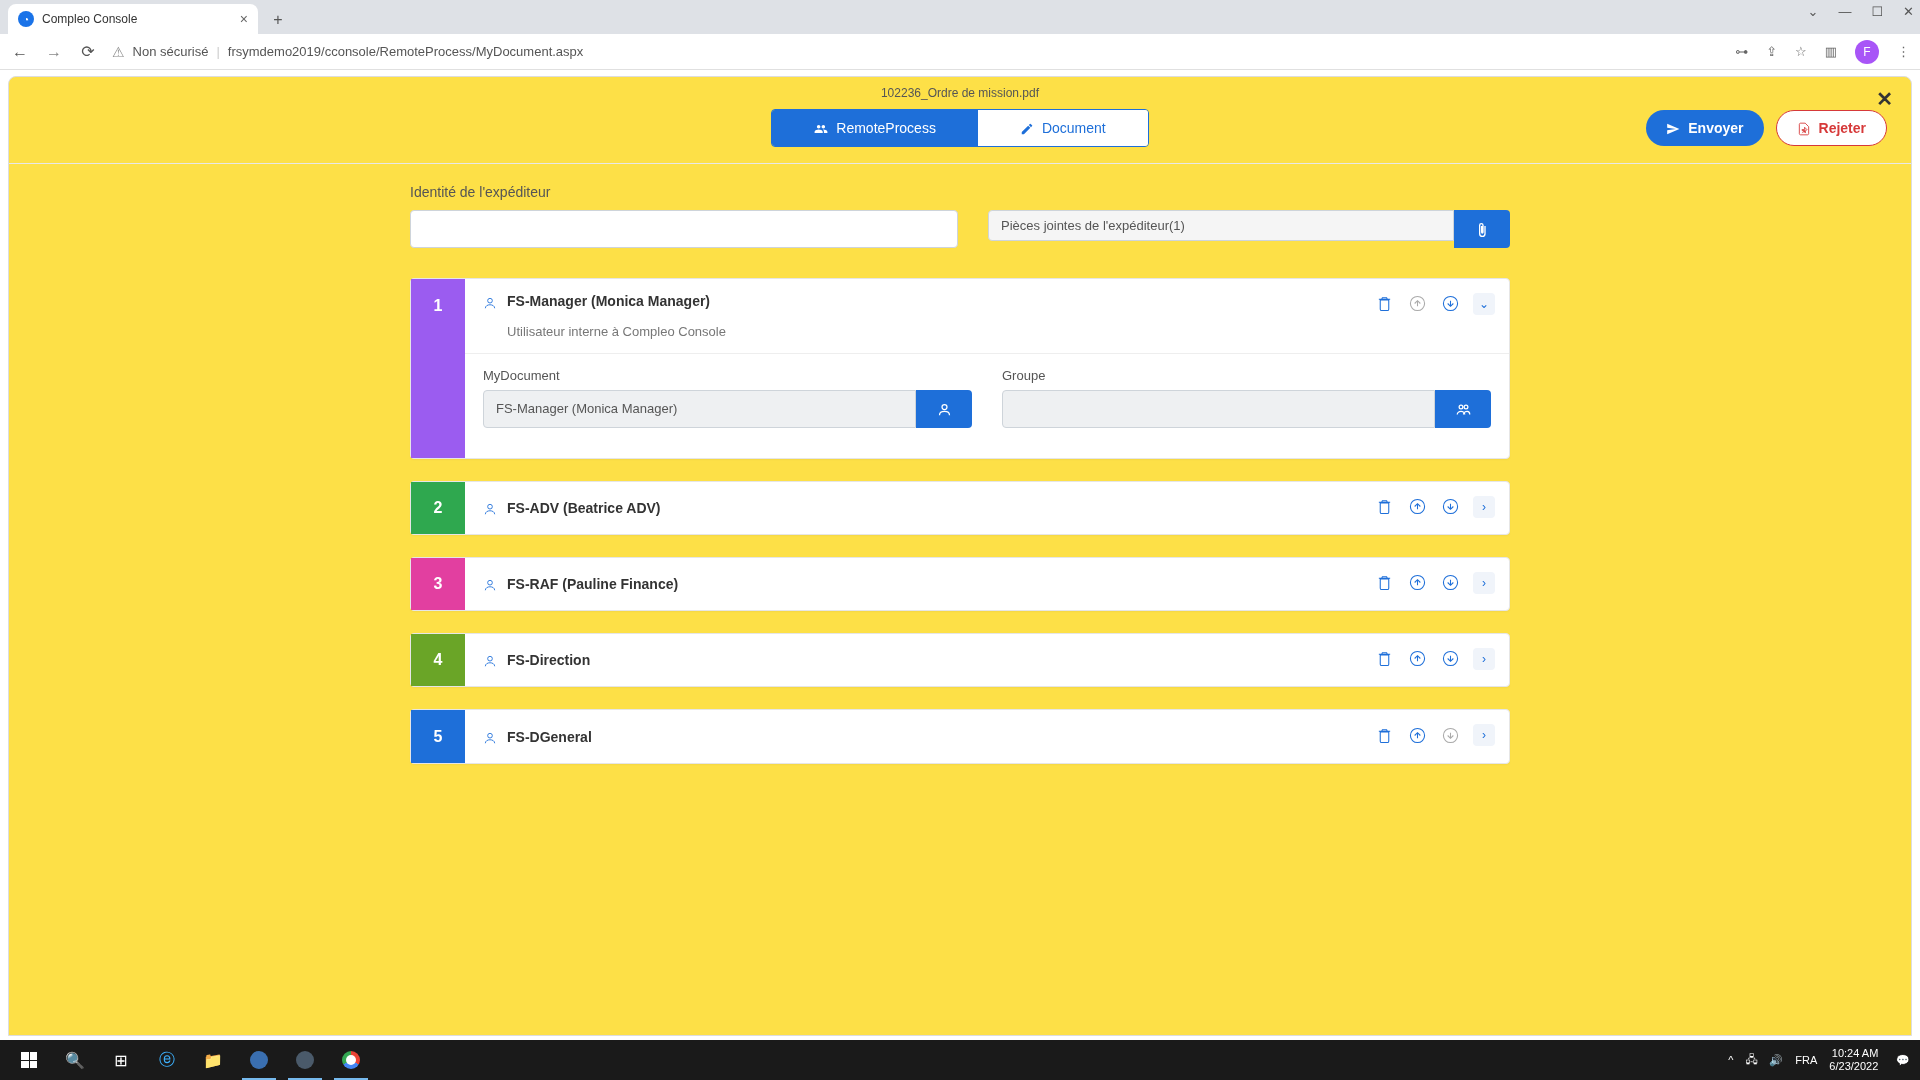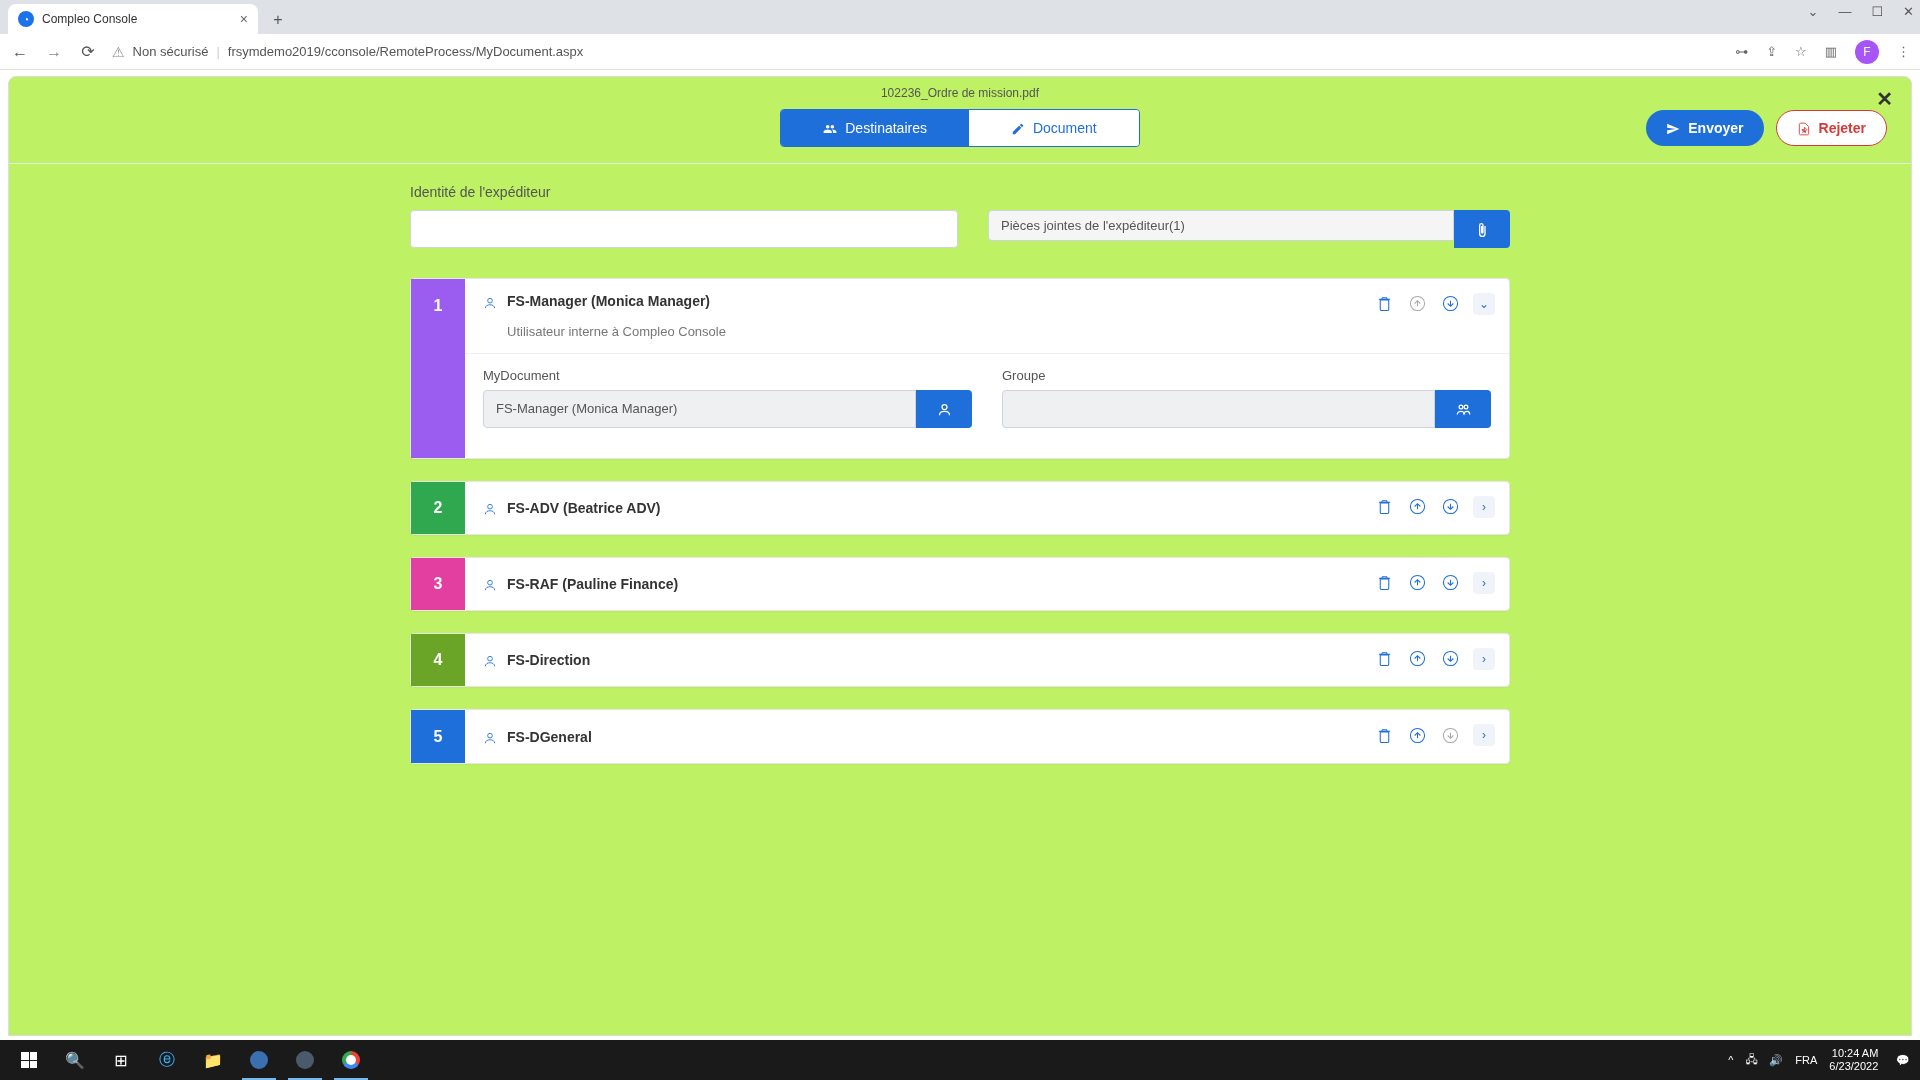--- a/index.html
+++ b/index.html
@@ -22,21 +22,21 @@
 .chrome-addr { height: 36px; background: #fff; border-bottom: 1px solid #e0e0e0; display: flex; align-items: center; padding: 0 10px; gap: 14px; }
 .nav-ico { color: #888; font-size: 16px; cursor: pointer; width: 20px; text-align: center; }
 .nav-ico.enabled { color: #555; }
 .addr-box { flex: 0 0 auto; display: flex; align-items: center; gap: 8px; font-size: 13px; color: #555; }
 .addr-warn { color: #888; font-size: 14px; }
 .addr-sep { color: #ccc; }
 .addr-right { margin-left: auto; display: flex; align-items: center; gap: 18px; color: #666; }
 .addr-right .avatar { width: 24px; height: 24px; border-radius: 50%; background: #a855f7; color: #fff; display: flex; align-items: center; justify-content: center; font-size: 12px; font-weight: 500; }
 
 
-.modal-backdrop { position: absolute; top: 76px; left: 8px; right: 8px; bottom: 44px; background: #bef264; border: 1px solid #ddd; border-radius: 8px 8px 0 0; overflow: hidden; }
+.modal-backdrop { position: absolute; top: 76px; left: 8px; right: 8px; bottom: 44px; background: #fde047; border: 1px solid #ddd; border-radius: 8px 8px 0 0; overflow: hidden; }
 .modal-header { text-align: center; padding: 9px; font-size: 12px; color: #555; position: relative; }
 .modal-close { position: absolute; right: 18px; top: 10px; font-size: 20px; color: #333; cursor: pointer; font-weight: bold; }
 
 .tab-action-row { display: flex; align-items: center; padding: 0 24px 16px; border-bottom: 1px solid #e8e8e8; position: relative; }
 .seg-tabs { display: flex; margin: 0 auto; border: 1px solid #1e6fd9; border-radius: 4px; overflow: hidden; }
 .seg-tab { padding: 10px 42px; font-size: 14px; cursor: pointer; display: flex; align-items: center; gap: 8px; background: #fff; color: #1e6fd9; }
 .seg-tab.active { background: #1e6fd9; color: #fff; }
 .action-btns { position: absolute; right: 24px; display: flex; gap: 12px; }
 .btn { padding: 9px 20px; border-radius: 20px; font-size: 14px; font-weight: 600; cursor: pointer; display: flex; align-items: center; gap: 8px; border: none; }
 .btn-send { background: #1e6fd9; color: #fff; }
@@ -159,21 +159,21 @@
   </div>
 
   <div class="tab-action-row">
     <div class="seg-tabs">
       <div class="seg-tab active">
         <span>
           <svg class="icon" viewBox="0 0 24 24">
               <path d="M16 11c1.66 0 3-1.34 3-3s-1.34-3-3-3-3 1.34-3 3 1.34 3 3 3zm-8 0c1.66 0 3-1.34 3-3S9.66 5 8 5 5 6.34 5 8s1.34 3 3 3zm0 2c-2.33 0-7 1.17-7 3.5V19h14v-2.5C15 14.17 10.33 13 8 13zm8 0c-.29 0-.62.02-.97.05 1.16.84 1.97 1.97 1.97 3.45V19h6v-2.5c0-2.33-4.67-3.5-7-3.5z"></path>
             </svg>
         </span>
-        <span>Destinataires</span>
+        <span>RemoteProcess</span>
       </div>
       <div class="seg-tab">
         <span>
           <svg class="icon" viewBox="0 0 24 24">
               <path d="M3 17.25V21h3.75l11-11-3.75-3.75-11 11zM20.71 7.04a1 1 0 000-1.41l-2.34-2.34a1 1 0 00-1.41 0l-1.83 1.83 3.75 3.75 1.83-1.83z"></path>
             </svg>
         </span>
         <span>Document</span>
       </div>
     </div>

